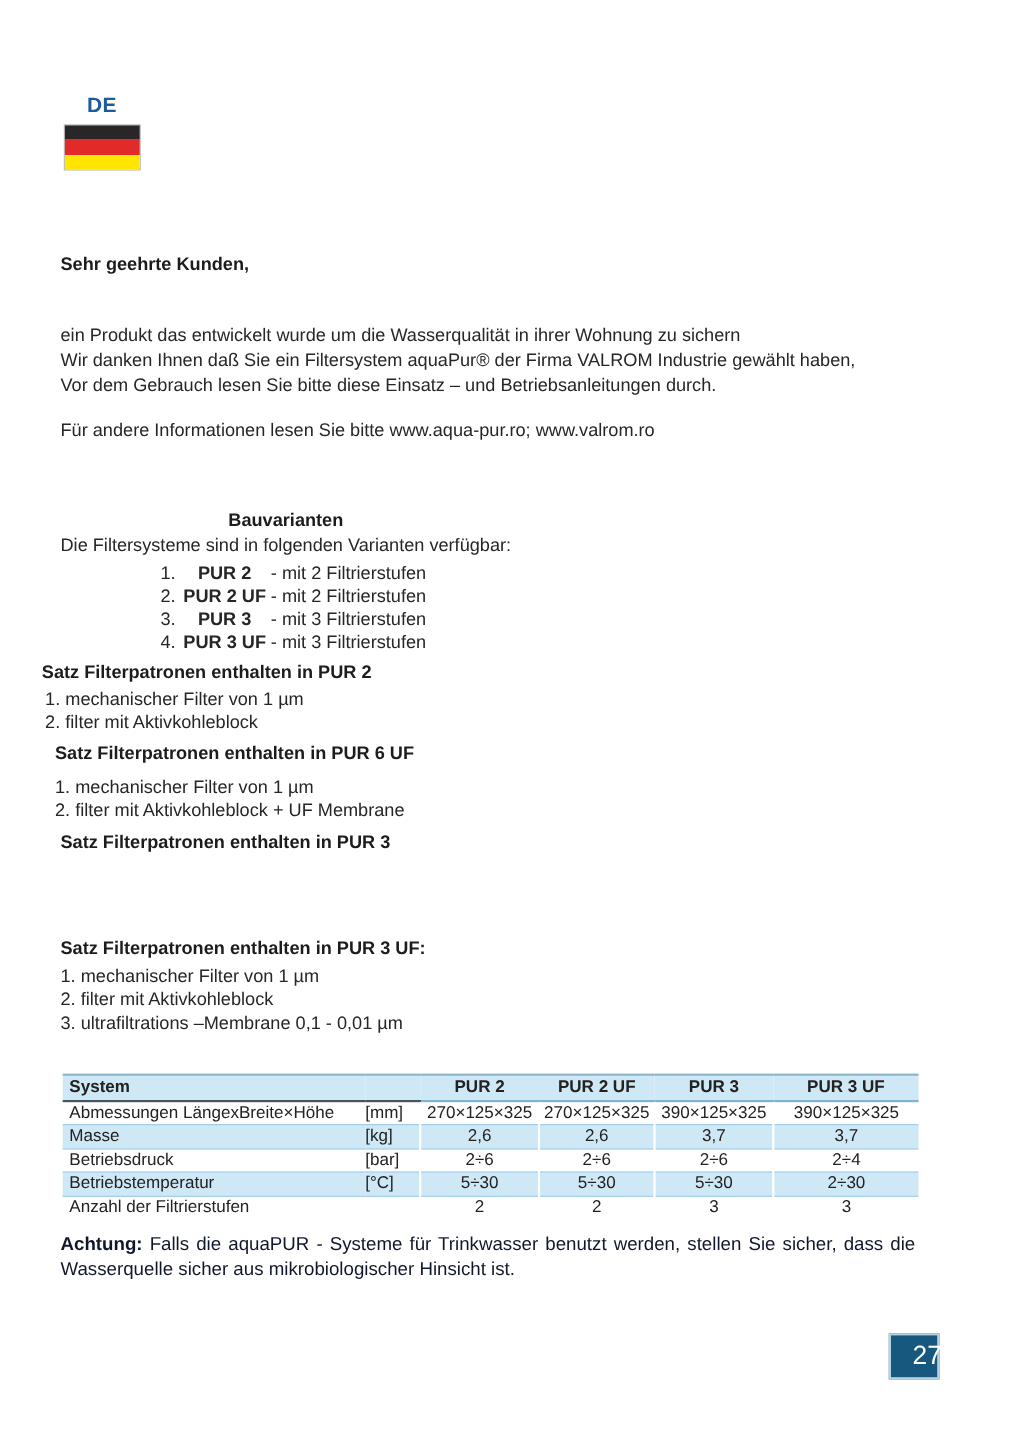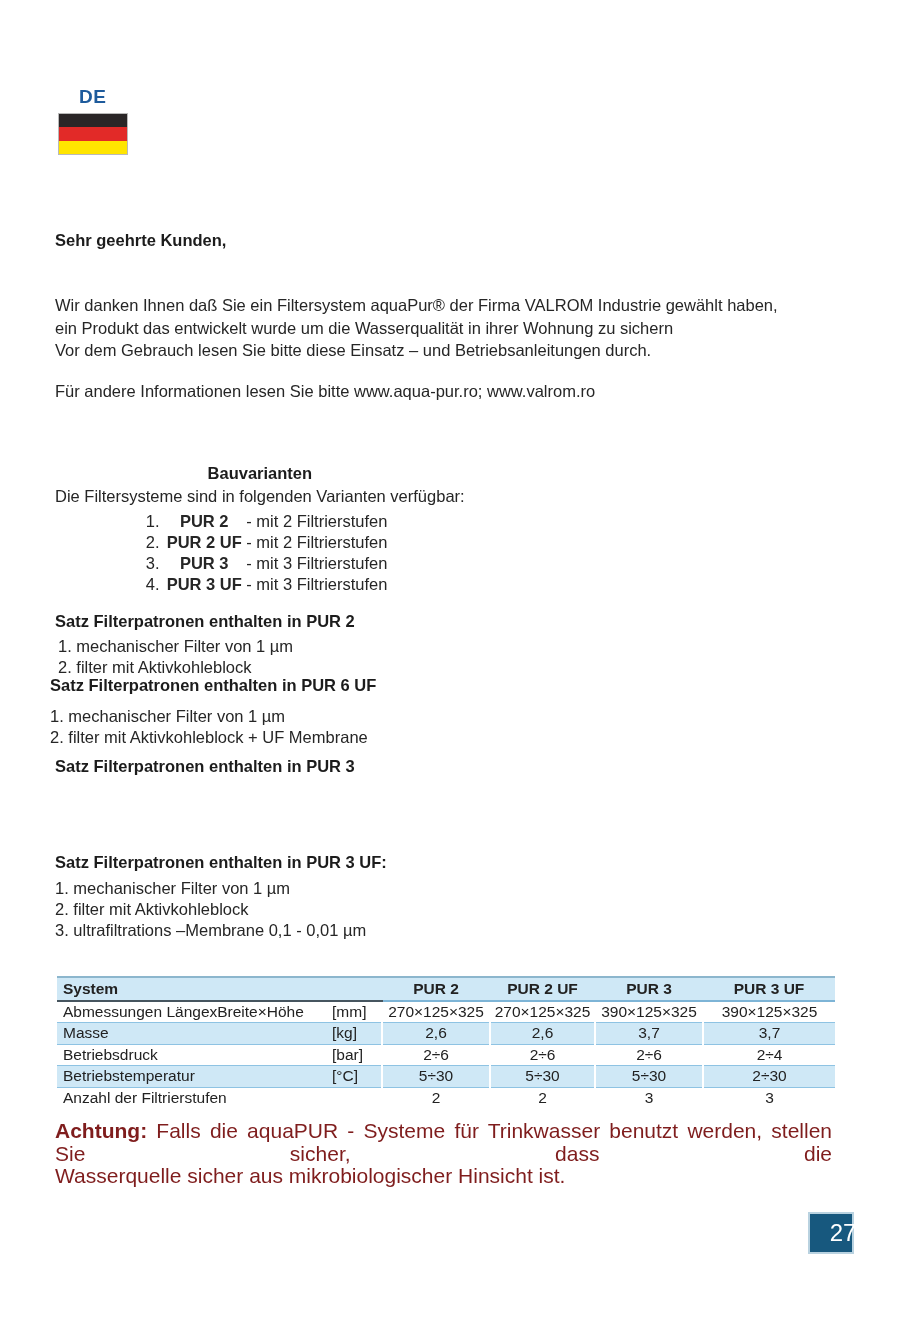--- a/index.html
+++ b/index.html
@@ -44,21 +44,21 @@
   table.spec thead th.h-unit  { border-bottom:2px solid #46555f; }
   table.spec thead th.h-val   { text-align:center; border-bottom:2px solid #7db4d6; }
   table.spec tbody td { height:21.5px; vertical-align:middle; border-bottom:1.5px solid #8ec3e3; }
   table.spec tbody tr.blue td { background:#cfe8f6; }
   table.spec tbody tr:last-child td { border-bottom:none; }
   table.spec td.c-label { padding-left:6px; text-align:left; }
   table.spec td.c-unit  { text-align:left; }
   table.spec td.c-val   { text-align:center; border-left:2px solid #ffffff; }
 
   
-  #block-warning { width:777px; font-size:21px; line-height:22.5px; color:#7f1d1d; }
+  #block-warning { width:777px; font-size:17px; line-height:22.5px; color:#0f172a; }
   #block-warning .w-line1 { text-align:justify; text-align-last:justify; }
   #block-warning .w-bold { font-weight:bold; }
 
   
   .page-num-box {
     width:46px; height:42px; background:#17587e; border:2px solid #b9d2e0;
     color:#ffffff; font-size:24px; display:flex; align-items:center; justify-content:center;
   }
 </style>
 </head>
@@ -71,22 +71,22 @@
     <div class="flag">
       <div class="stripe stripe-black"></div>
       <div class="stripe stripe-red"></div>
       <div class="stripe stripe-gold"></div>
     </div>
   </div>
 
   <div class="abs bold-head" style="left:55px; top:231px;">Sehr geehrte Kunden,</div>
 
   <div class="abs" id="block-intro" style="left:55px; top:294px;">
+    <div class="body-line">ein Produkt das entwickelt wurde um die Wasserqualität in ihrer Wohnung zu sichern</div>
     <div class="body-line">Wir danken Ihnen daß Sie ein Filtersystem aquaPur® der Firma VALROM Industrie gewählt haben,</div>
-    <div class="body-line">ein Produkt das entwickelt wurde um die Wasserqualität in ihrer Wohnung zu sichern</div>
     <div class="body-line">Vor dem Gebrauch lesen Sie bitte diese Einsatz – und Betriebsanleitungen durch.</div>
   </div>
 
   <div class="abs body-line" style="left:55px; top:380px;">Für andere Informationen lesen Sie bitte www.aqua-pur.ro; www.valrom.ro</div>
 
   <div class="abs" id="block-bauvarianten" style="left:55px; top:464px;text-align:center;">
     <div class="bold-head">Bauvarianten</div>
     <div class="body-line subtitle" style="line-height:21px;">Die Filtersysteme sind in folgenden Varianten verfügbar:</div>
     <div class="variant-list">
       <div class="list-line variant-row">
@@ -97,21 +97,21 @@
       </div>
       <div class="list-line variant-row">
         <span class="v-num">3.</span><span class="v-name">PUR 3</span><span class="v-desc">- mit 3 Filtrierstufen</span>
       </div>
       <div class="list-line variant-row">
         <span class="v-num">4.</span><span class="v-name">PUR 3 UF</span><span class="v-desc">- mit 3 Filtrierstufen</span>
       </div>
     </div>
   </div>
 
-  <div class="abs" id="block-satz1" style="left:55px; top:602px;margin-top:10px;">
+  <div class="abs" id="block-satz1" style="left:38px; top:602px;">
     <div class="bold-head">Satz Filterpatronen enthalten in PUR 2</div>
     <div class="satz-items">
       <div class="list-line">1. mechanischer Filter von 1 µm</div>
       <div class="list-line">2. filter mit Aktivkohleblock</div>
     </div>
   </div>
 
   <div class="abs" id="block-satz2" style="left:50px; top:676px;">
     <div class="bold-head">Satz Filterpatronen enthalten in PUR 6 UF</div>
     <div class="satz-items">

